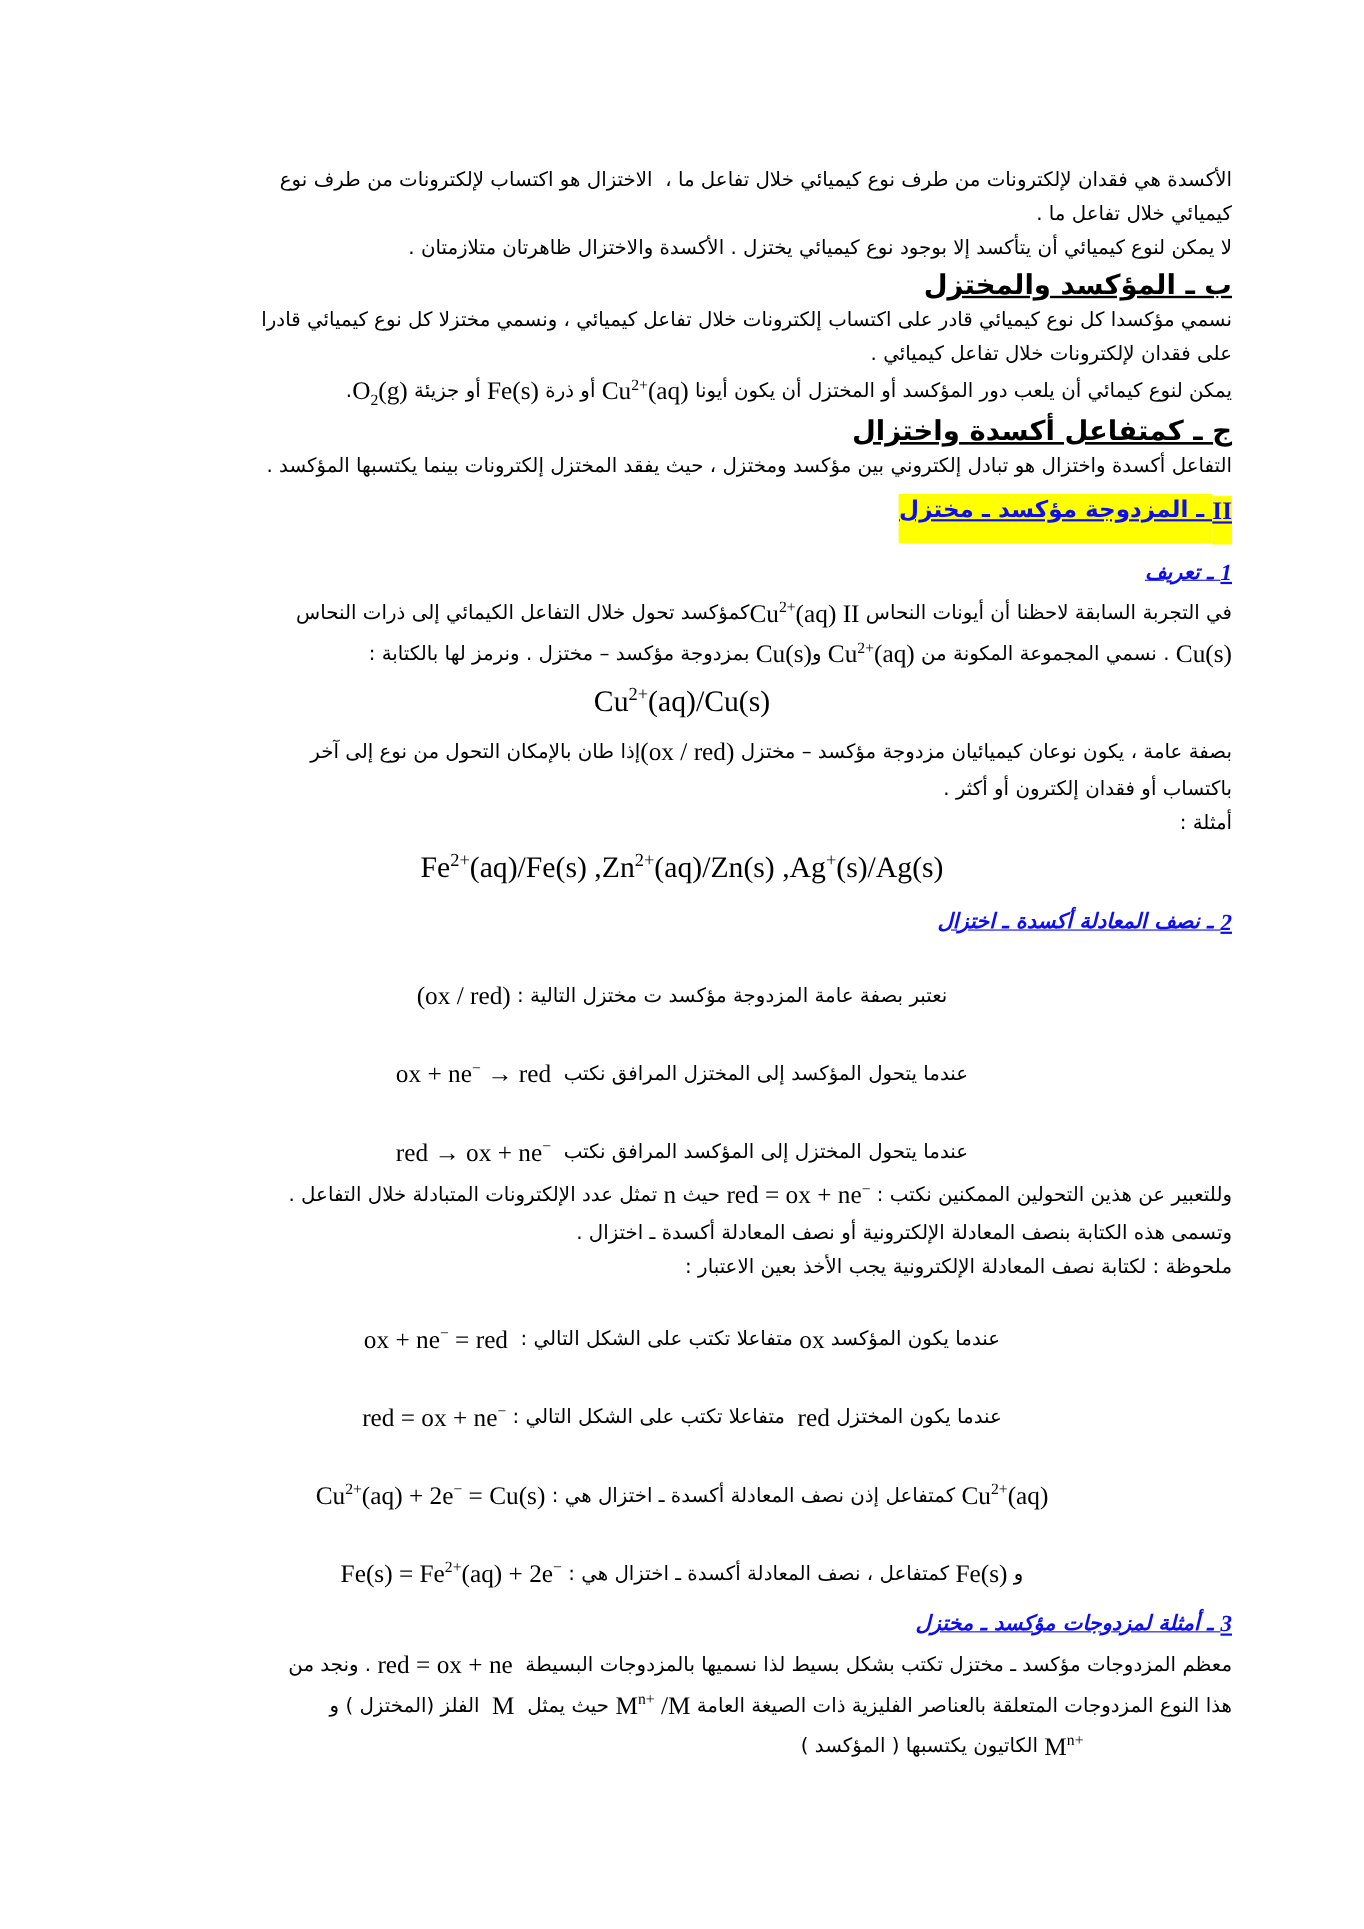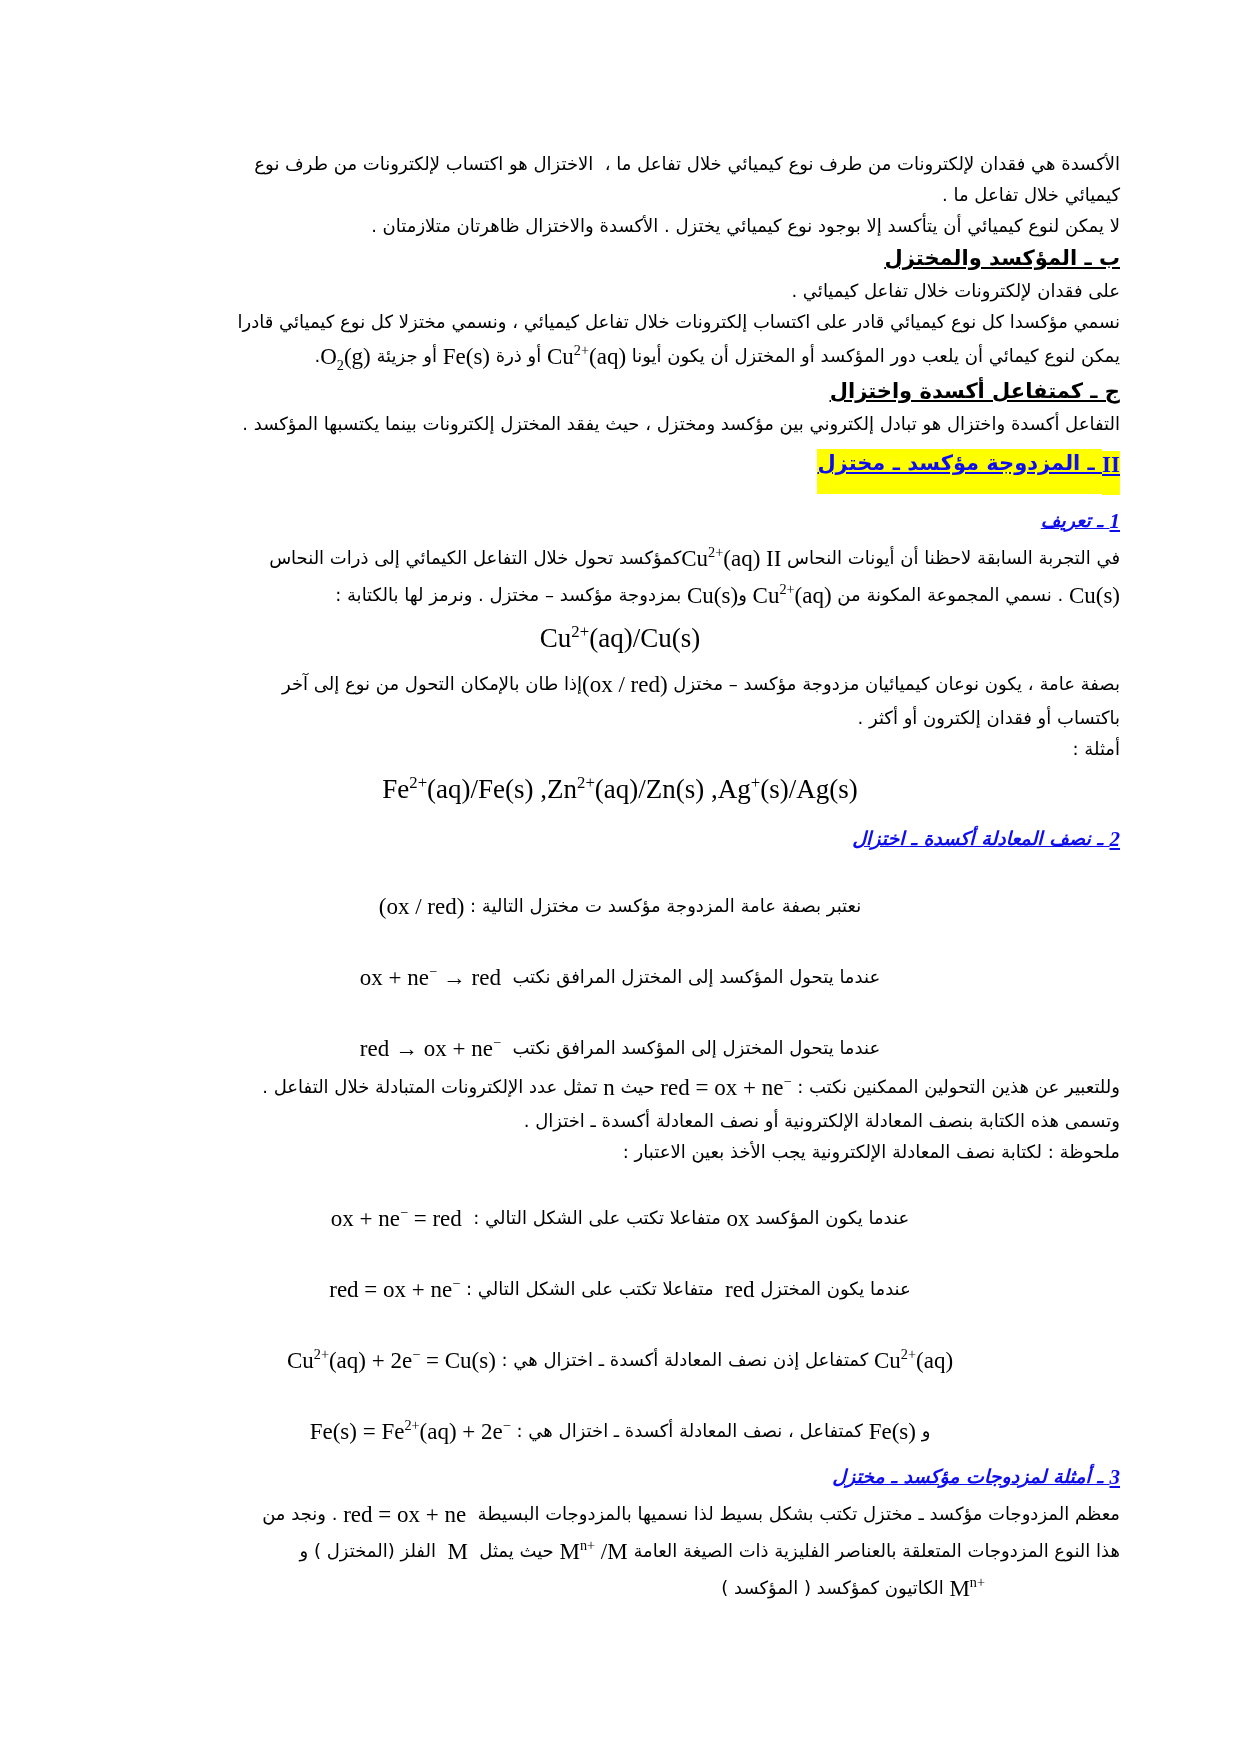--- a/index.html
+++ b/index.html
@@ -18,21 +18,21 @@
   .formula{
     direction:ltr;unicode-bidi:isolate;display:inline-block;
     font-family:"Liberation Serif","DejaVu Serif",serif;
     font-size:23px;line-height:1;vertical-align:-2px;
   }
   .formula sup{font-size:62%;vertical-align:super;line-height:0;}
   .formula sub{font-size:62%;vertical-align:sub;line-height:0;}
   .has-f{line-height:37px;}
   .align-center{text-align:center;margin-top:31px;}
   
-  .style-heading-black{font-weight:bold;font-size:21px;line-height:33px;margin-top:1px;text-decoration:underline;}
+  .style-heading-black{font-weight:bold;font-size:25px;line-height:33px;margin-top:1px;text-decoration:underline;}
   .style-heading-black span{text-decoration:underline;}
   .style-heading-blue{font-weight:bold;font-size:19px;line-height:34px;color:var(--blue);margin-top:8px;margin-bottom:2px;font-style:italic;}
   .style-heading-blue span{text-decoration:underline;}
   .style-heading-blue .formula{font-size:21px;font-weight:bold;vertical-align:-1px;}
   .style-heading-roman{font-weight:bold;font-size:21px;line-height:36px;color:var(--blue);margin-top:6px;}
   .style-heading-roman span{background:var(--hl);text-decoration:underline;padding-top:2px;padding-bottom:19px;}
   .style-heading-roman .formula{font-size:23px;font-weight:bold;}
   
   .style-equation{line-height:46px;margin:3px 0;}
   .style-equation .formula{font-size:27px;}
@@ -42,22 +42,22 @@
 </style>
 </head>
 <body>
 
 <div class="page" style="background: rgb(255, 255, 255); color: rgb(0, 0, 0);">
   <div id="doc">
       <div class="line style-body align-right" dir="rtl"><span>الأكسدة هي فقدان لإلكترونات من طرف نوع كيميائي خلال تفاعل ما ،  الاختزال هو اكتساب لإلكترونات من طرف نوع</span></div>
       <div class="line style-body align-right" dir="rtl"><span>كيميائي خلال تفاعل ما .</span></div>
       <div class="line style-body align-right" dir="rtl"><span>لا يمكن لنوع كيميائي أن يتأكسد إلا بوجود نوع كيميائي يختزل . الأكسدة والاختزال ظاهرتان متلازمتان .</span></div>
       <div class="line style-heading-black align-right" dir="rtl"><span>ب ـ المؤكسد والمختزل</span></div>
+      <div class="line style-body align-right" dir="rtl"><span>نسمي مؤكسدا كل نوع كيميائي قادر على اكتساب إلكترونات خلال تفاعل كيميائي ، ونسمي مختزلا كل نوع كيميائي قادرا</span></div>
       <div class="line style-body align-right" dir="rtl"><span>على فقدان لإلكترونات خلال تفاعل كيميائي .</span></div>
-      <div class="line style-body align-right" dir="rtl"><span>نسمي مؤكسدا كل نوع كيميائي قادر على اكتساب إلكترونات خلال تفاعل كيميائي ، ونسمي مختزلا كل نوع كيميائي قادرا</span></div>
       <div class="line style-body align-right has-f" dir="rtl"><span>يمكن لنوع كيمائي أن يلعب دور المؤكسد أو المختزل أن يكون أيونا </span><span class="formula" dir="ltr">Cu<sup>2+</sup>(aq)</span><span> أو ذرة </span><span class="formula" dir="ltr">Fe(s)</span><span> أو جزيئة </span><span class="formula" dir="ltr">O<sub>2</sub>(g)</span><span>.</span></div>
       <div class="line style-heading-black align-right" dir="rtl"><span>ج ـ كمتفاعل أكسدة واختزال</span></div>
       <div class="line style-body align-right" dir="rtl"><span>التفاعل أكسدة واختزال هو تبادل إلكتروني بين مؤكسد ومختزل ، حيث يفقد المختزل إلكترونات بينما يكتسبها المؤكسد .</span></div>
       <div class="line style-heading-roman align-right has-f" dir="rtl"><span class="formula" dir="ltr">II</span><span> ـ المزدوجة مؤكسد ـ مختزل</span></div>
       <div class="line style-heading-blue align-right has-f" dir="rtl"><span class="formula" dir="ltr">1</span><span> ـ تعريف</span></div>
       <div class="line style-body align-right has-f" dir="rtl"><span>في التجربة السابقة لاحظنا أن أيونات النحاس </span><span class="formula" dir="ltr">II</span><span> </span><span class="formula" dir="ltr">Cu<sup>2+</sup>(aq)</span><span>كمؤكسد تحول خلال التفاعل الكيمائي إلى ذرات النحاس</span></div>
       <div class="line style-body align-right has-f" dir="rtl"><span class="formula" dir="ltr">Cu(s)</span><span> . نسمي المجموعة المكونة من </span><span class="formula" dir="ltr">Cu<sup>2+</sup>(aq)</span><span> و</span><span class="formula" dir="ltr">Cu(s)</span><span> بمزدوجة مؤكسد – مختزل . ونرمز لها بالكتابة :</span></div>
       <div class="line style-equation align-center has-f" dir="rtl"><span class="formula" dir="ltr">Cu<sup>2+</sup>(aq)/Cu(s)</span></div>
       <div class="line style-body align-right has-f" dir="rtl"><span>بصفة عامة ، يكون نوعان كيميائيان مزدوجة مؤكسد – مختزل </span><span class="formula" dir="ltr">(ox / red)</span><span>إذا طان بالإمكان التحول من نوع إلى آخر</span></div>
       <div class="line style-body align-right" dir="rtl"><span>باكتساب أو فقدان إلكترون أو أكثر .</span></div>
@@ -70,15 +70,15 @@
       <div class="line style-body align-right has-f" dir="rtl"><span>وللتعبير عن هذين التحولين الممكنين نكتب : </span><span class="formula" dir="ltr">red = ox + ne<sup>−</sup></span><span> حيث </span><span class="formula" dir="ltr">n</span><span> تمثل عدد الإلكترونات المتبادلة خلال التفاعل .</span></div>
       <div class="line style-body align-right" dir="rtl"><span>وتسمى هذه الكتابة بنصف المعادلة الإلكترونية أو نصف المعادلة أكسدة ـ اختزال .</span></div>
       <div class="line style-body align-right" dir="rtl"><span>ملحوظة : لكتابة نصف المعادلة الإلكترونية يجب الأخذ بعين الاعتبار :</span></div>
       <div class="line style-body-center align-center has-f" dir="rtl"><span>عندما يكون المؤكسد </span><span class="formula" dir="ltr">ox</span><span> متفاعلا تكتب على الشكل التالي :  </span><span class="formula" dir="ltr">ox + ne<sup>−</sup> = red</span></div>
       <div class="line style-body-center align-center has-f" dir="rtl"><span>عندما يكون المختزل </span><span class="formula" dir="ltr">red</span><span>  متفاعلا تكتب على الشكل التالي : </span><span class="formula" dir="ltr">red = ox + ne<sup>−</sup></span></div>
       <div class="line style-body-center align-center has-f" dir="rtl"><span class="formula" dir="ltr">Cu<sup>2+</sup>(aq)</span><span> كمتفاعل إذن نصف المعادلة أكسدة ـ اختزال هي : </span><span class="formula" dir="ltr">Cu<sup>2+</sup>(aq) + 2e<sup>−</sup> = Cu(s)</span></div>
       <div class="line style-body-center align-center has-f" dir="rtl"><span>و </span><span class="formula" dir="ltr">Fe(s)</span><span> كمتفاعل ، نصف المعادلة أكسدة ـ اختزال هي : </span><span class="formula" dir="ltr">Fe(s) = Fe<sup>2+</sup>(aq) + 2e<sup>−</sup></span></div>
       <div class="line style-heading-blue align-right has-f" dir="rtl"><span class="formula" dir="ltr">3</span><span> ـ أمثلة لمزدوجات مؤكسد ـ مختزل</span></div>
       <div class="line style-body align-right has-f" dir="rtl"><span>معظم المزدوجات مؤكسد ـ مختزل تكتب بشكل بسيط لذا نسميها بالمزدوجات البسيطة  </span><span class="formula" dir="ltr">red = ox + ne</span><span> . ونجد من</span></div>
       <div class="line style-body align-right has-f" dir="rtl"><span>هذا النوع المزدوجات المتعلقة بالعناصر الفليزية ذات الصيغة العامة </span><span class="formula" dir="ltr">M<sup>n+</sup> /M</span><span> حيث يمثل  </span><span class="formula" dir="ltr">M</span><span>  الفلز (المختزل ) و</span></div>
-      <div class="line style-body align-right has-f pad-r" dir="rtl"><span class="formula" dir="ltr">M<sup>n+</sup></span><span> الكاتيون كمؤكسد ( المؤكسد )</span></div>
+      <div class="line style-body align-right has-f pad-r" dir="rtl"><span class="formula" dir="ltr">M<sup>n+</sup></span><span> الكاتيون يكتسبها ( المؤكسد )</span></div>
     </div>
 </div>
 
 </body></html>

